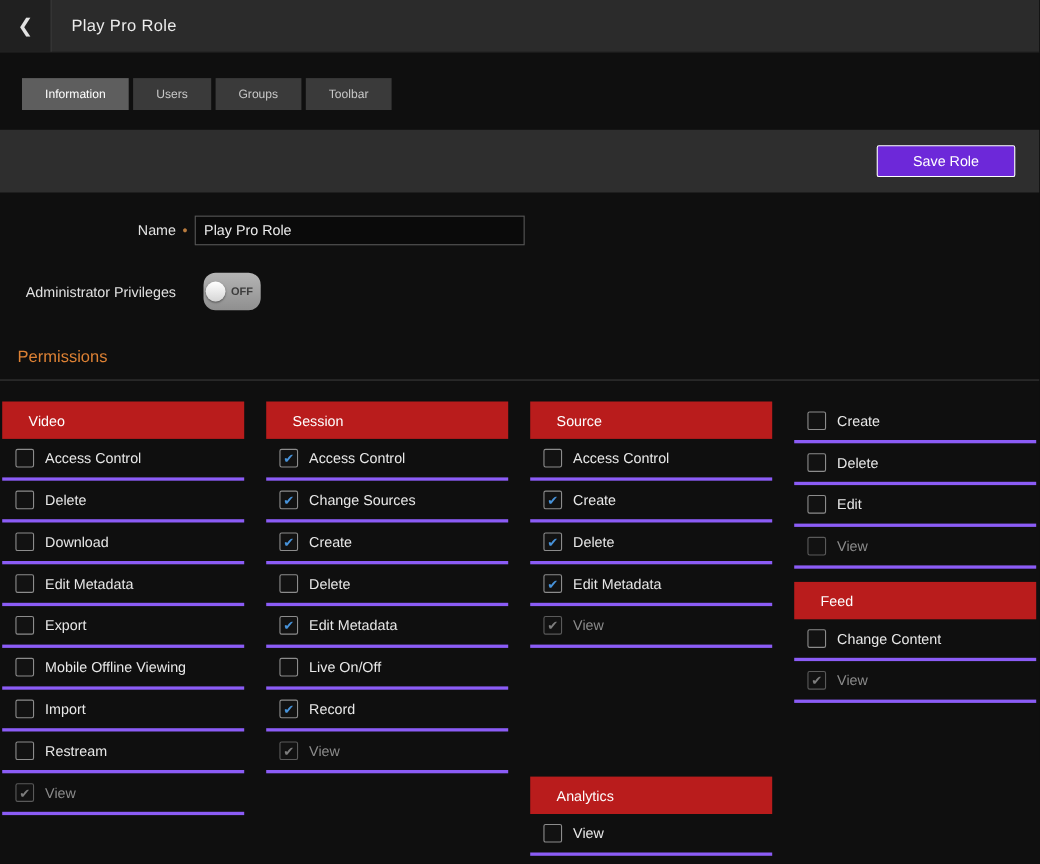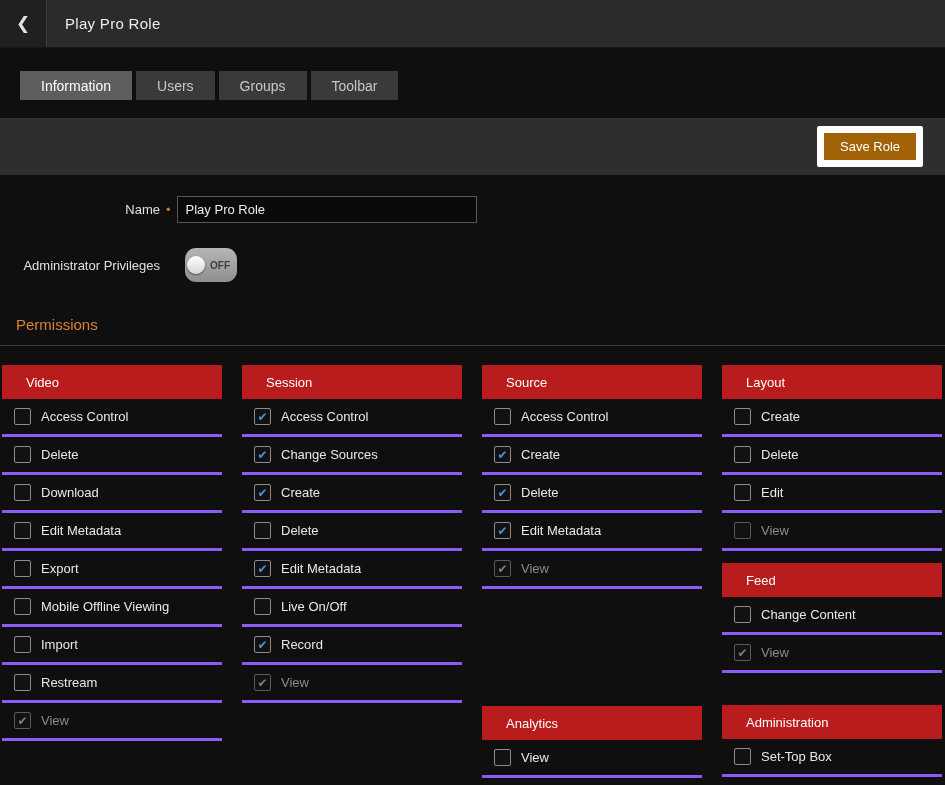--- a/index.html
+++ b/index.html
@@ -10,26 +10,26 @@
   }
 
   
   .top-bar { height:48px; background:#2b2b2b; display:flex; align-items:stretch; border-bottom:1px solid #181818; box-sizing:border-box; }
   .back-button { width:46px; background:#202020; border-right:1px solid #3d3d3d; display:flex; align-items:center; justify-content:center; cursor:pointer; }
   .chevron { color:#e2e2e2; font-size:17px; }
   .top-title { color:#ececec; font-size:15px; display:flex; align-items:center; margin-left:18px; letter-spacing:.3px; }
 
   
   .tabs { display:flex; gap:4px; margin:23px 0 0 20px; }
-  .tab { background:#3a3a3a; color:#c8c8c8; font-size:14px; padding:0 21px; height:29px; display:flex; align-items:center; cursor:pointer; }
+  .tab { background:#3a3a3a; color:#c8c8c8; font-size:11px; padding:0 21px; height:29px; display:flex; align-items:center; cursor:pointer; }
   .tab.active { background:#5e5e5e; color:#ffffff; }
 
   
   .action-bar { margin-top:18px; height:57px; background:#2e2e2e; display:flex; align-items:center; justify-content:flex-end; padding-right:22px; box-sizing:border-box; }
-  .save-button { background:#a16207; color:#fff; border:7px solid #ffffff; border-radius:2px; font-size:13px; padding:6px 16px; font-family:inherit; cursor:pointer; }
+  .save-button { background:#6d28d9; color:#fff; border:1px solid #ffffff; border-radius:2px; font-size:13px; padding:6px 32px; font-family:inherit; cursor:pointer; }
 
   
   .name-row { display:flex; align-items:center; margin-top:21px; }
   .field-label { width:160px; text-align:right; color:#e0e0e0; font-size:13px; flex:none; }
   .required { color:#b97b3e; margin:0 6px; font-size:13px; }
   .name-input { width:282px; height:23px; background:#0a0a0a; border:1px solid #585858; color:#ececec; font-size:13px; padding:1px 8px; font-family:inherit; }
   .toggle-row { display:flex; align-items:center; margin-top:25px; }
   .toggle { width:52px; height:34px; border-radius:11px; background:linear-gradient(#b5b5b5,#8f8f8f); display:flex; align-items:center; margin-left:25px; cursor:pointer; }
   .knob { width:18px; height:18px; border-radius:50%; background:linear-gradient(#ffffff,#d6d6d6); margin-left:2px; box-shadow:0 1px 2px rgba(0,0,0,.5); flex:none; }
   .toggle-text { font-size:10px; font-weight:bold; color:#3d3d3d; margin-left:5px; }
@@ -196,21 +196,20 @@
       <div class="perm-group" data-name="group-analytics">
         <div class="perm-group-header" data-name="group-header-analytics">Analytics</div>
         <div class="perm-row" data-name="permission-row">
           <div class="checkbox" data-name="checkbox"></div>
           <div class="perm-label" data-name="checkbox-label">View</div>
         </div>
       </div>
     </div>
     <div class="perm-column" data-name="permission-column-4">
       <div class="perm-group" data-name="group-layout">
-        <div class="perm-group-header" data-name="group-header-layout">Layout</div>
         <div class="perm-row" data-name="permission-row">
           <div class="checkbox" data-name="checkbox"></div>
           <div class="perm-label" data-name="checkbox-label">Create</div>
         </div>
         <div class="perm-row" data-name="permission-row">
           <div class="checkbox" data-name="checkbox"></div>
           <div class="perm-label" data-name="checkbox-label">Delete</div>
         </div>
         <div class="perm-row" data-name="permission-row">
           <div class="checkbox" data-name="checkbox"></div>
@@ -225,21 +224,14 @@
         <div class="perm-group-header" data-name="group-header-feed">Feed</div>
         <div class="perm-row" data-name="permission-row">
           <div class="checkbox" data-name="checkbox"></div>
           <div class="perm-label" data-name="checkbox-label">Change Content</div>
         </div>
         <div class="perm-row disabled" data-name="permission-row">
           <div class="checkbox checked" data-name="checkbox">✔</div>
           <div class="perm-label" data-name="checkbox-label">View</div>
         </div>
       </div>
-      <div class="perm-group" data-name="group-administration">
-        <div class="perm-group-header" data-name="group-header-administration">Administration</div>
-        <div class="perm-row" data-name="permission-row">
-          <div class="checkbox" data-name="checkbox"></div>
-          <div class="perm-label" data-name="checkbox-label">Set-Top Box</div>
-        </div>
-      </div>
     </div>
   </div>
 
 </body></html>

